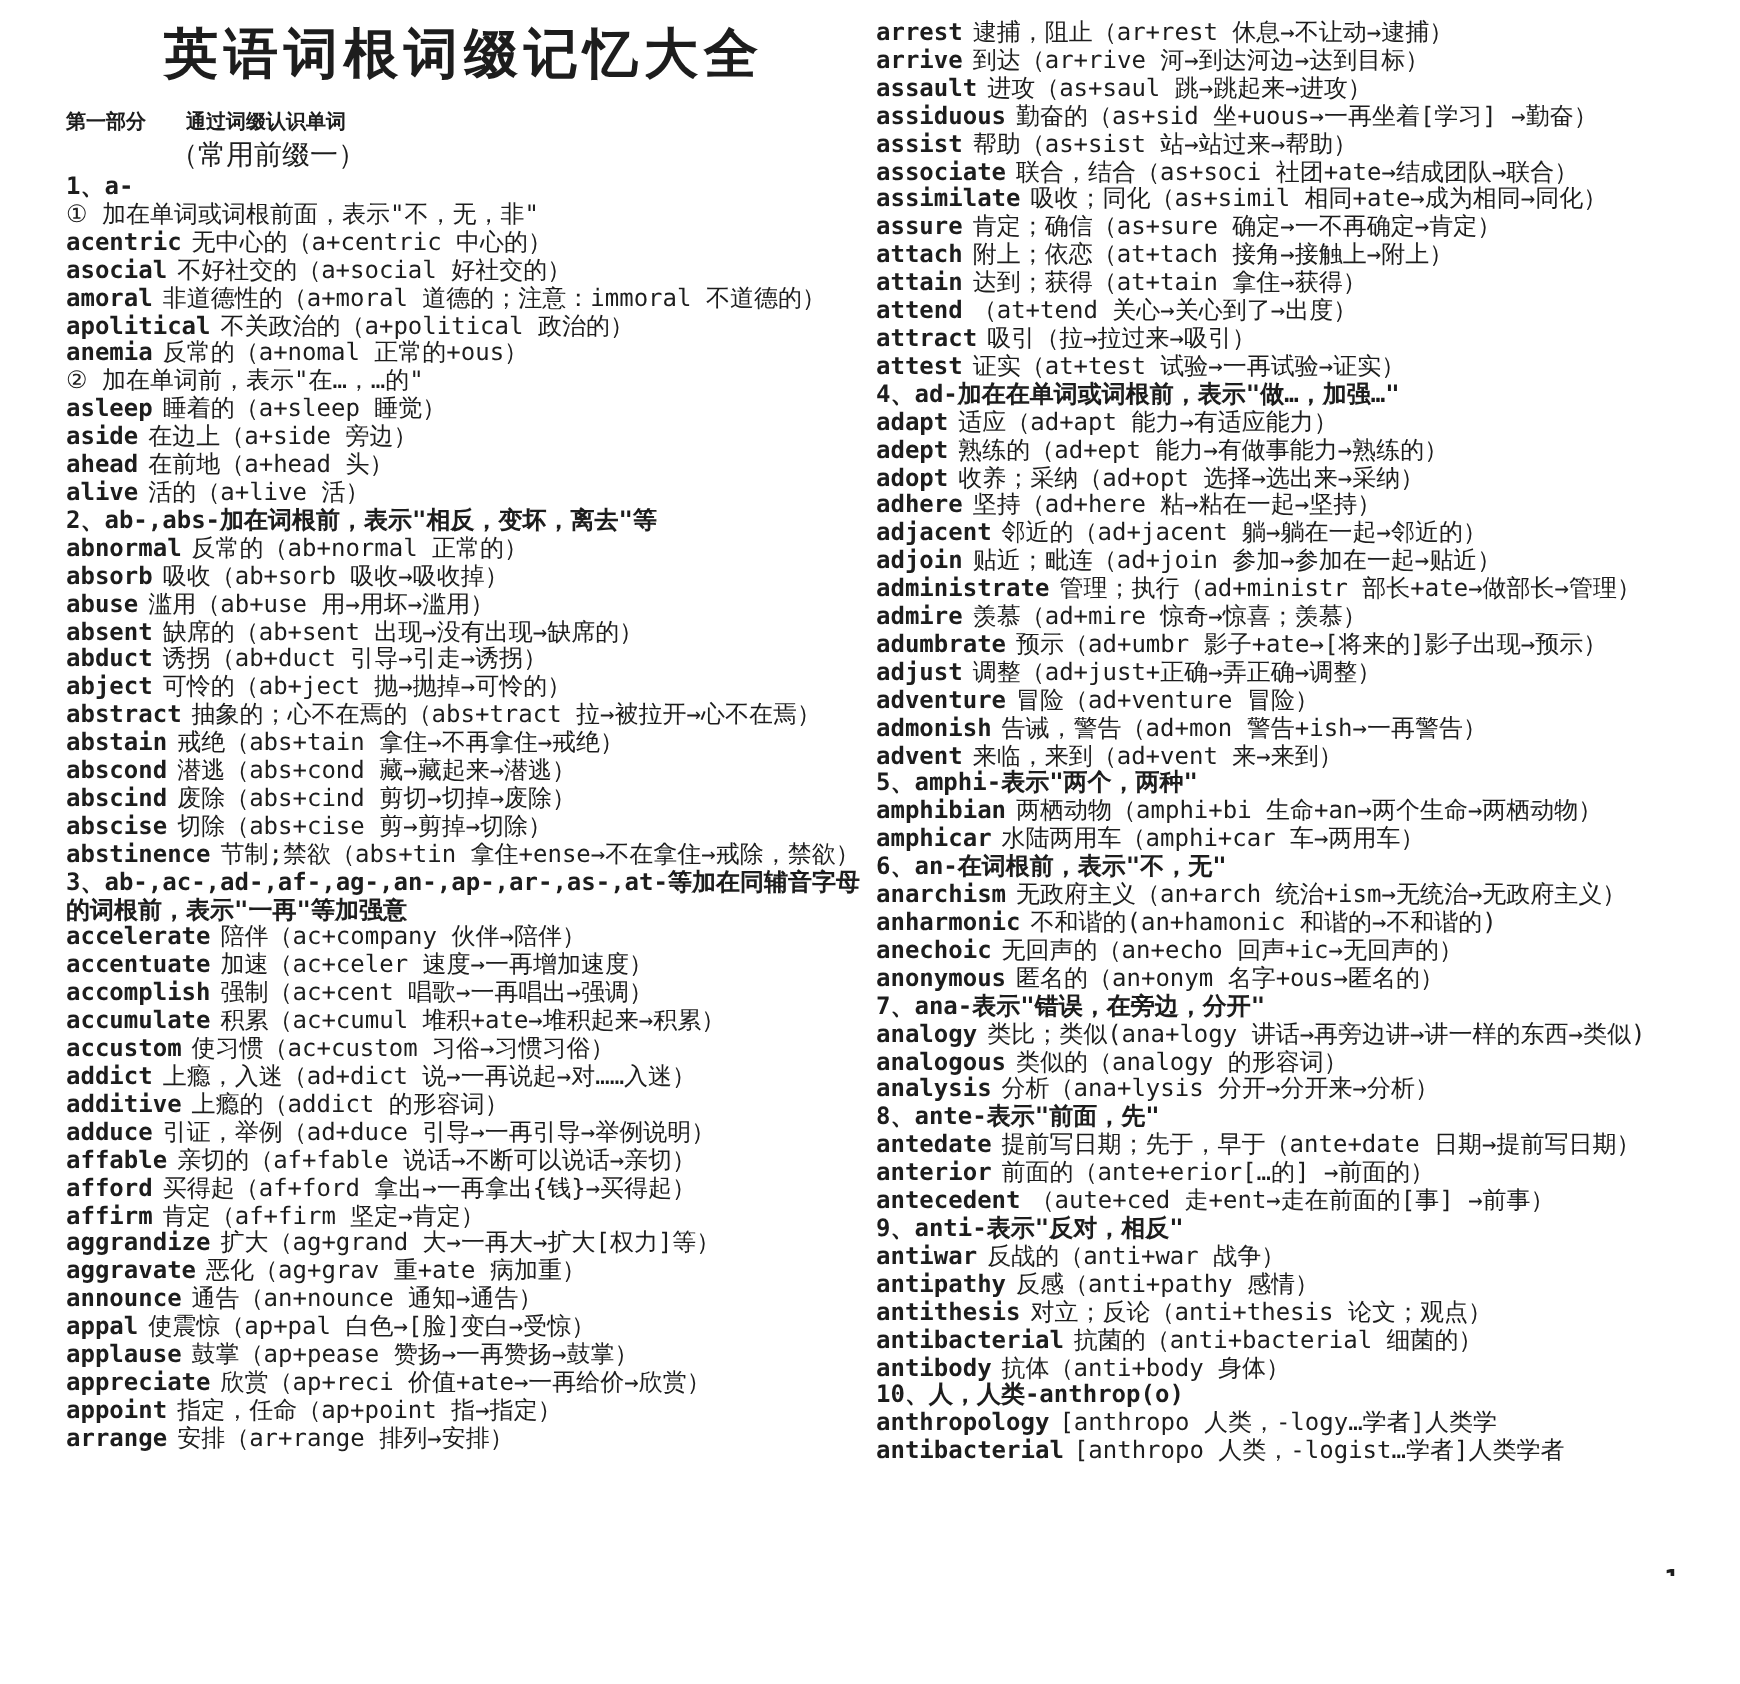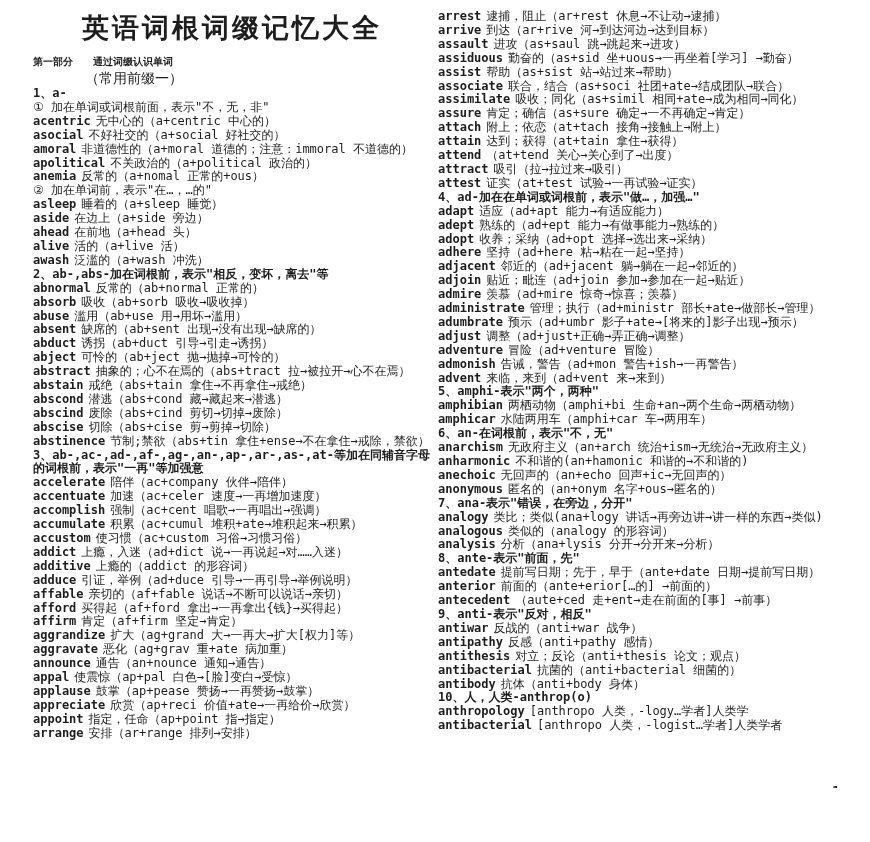--- a/index.html
+++ b/index.html
@@ -68,21 +68,20 @@
         <div class="ln entry"><span class="w">acentric</span><span class="t">无中心的（a+centric 中心的）</span></div>
         <div class="ln entry"><span class="w">asocial</span><span class="t">不好社交的（a+social 好社交的）</span></div>
         <div class="ln entry"><span class="w">amoral</span><span class="t">非道德性的（a+moral 道德的；注意：immoral 不道德的）</span></div>
         <div class="ln entry"><span class="w">apolitical</span><span class="t">不关政治的（a+political 政治的）</span></div>
         <div class="ln entry"><span class="w">anemia</span><span class="t">反常的（a+nomal 正常的+ous）</span></div>
         <div class="ln note">② 加在单词前，表示"在…，…的"</div>
         <div class="ln entry"><span class="w">asleep</span><span class="t">睡着的（a+sleep 睡觉）</span></div>
         <div class="ln entry"><span class="w">aside</span><span class="t">在边上（a+side 旁边）</span></div>
         <div class="ln entry"><span class="w">ahead</span><span class="t">在前地（a+head 头）</span></div>
         <div class="ln entry"><span class="w">alive</span><span class="t">活的（a+live 活）</span></div>
-        <div class="ln entry"><span class="w">awash</span><span class="t">泛滥的（a+wash 冲洗）</span></div>
         <div class="ln rule">2、ab-,abs-加在词根前，表示"相反，变坏，离去"等</div>
         <div class="ln entry"><span class="w">abnormal</span><span class="t">反常的（ab+normal 正常的）</span></div>
         <div class="ln entry"><span class="w">absorb</span><span class="t">吸收（ab+sorb 吸收→吸收掉）</span></div>
         <div class="ln entry"><span class="w">abuse</span><span class="t">滥用（ab+use 用→用坏→滥用）</span></div>
         <div class="ln entry"><span class="w">absent</span><span class="t">缺席的（ab+sent 出现→没有出现→缺席的）</span></div>
         <div class="ln entry"><span class="w">abduct</span><span class="t">诱拐（ab+duct 引导→引走→诱拐）</span></div>
         <div class="ln entry"><span class="w">abject</span><span class="t">可怜的（ab+ject 抛→抛掉→可怜的）</span></div>
         <div class="ln entry"><span class="w">abstract</span><span class="t">抽象的；心不在焉的（abs+tract 拉→被拉开→心不在焉）</span></div>
         <div class="ln entry"><span class="w">abstain</span><span class="t">戒绝（abs+tain 拿住→不再拿住→戒绝）</span></div>
         <div class="ln entry"><span class="w">abscond</span><span class="t">潜逃（abs+cond 藏→藏起来→潜逃）</span></div>
@@ -124,22 +123,22 @@
         <div class="ln entry"><span class="w">attend</span><span class="t">（at+tend 关心→关心到了→出度）</span></div>
         <div class="ln entry"><span class="w">attract</span><span class="t">吸引（拉→拉过来→吸引）</span></div>
         <div class="ln entry"><span class="w">attest</span><span class="t">证实（at+test 试验→一再试验→证实）</span></div>
         <div class="ln rule">4、ad-加在在单词或词根前，表示"做…，加强…"</div>
         <div class="ln entry"><span class="w">adapt</span><span class="t">适应（ad+apt 能力→有适应能力）</span></div>
         <div class="ln entry"><span class="w">adept</span><span class="t">熟练的（ad+ept 能力→有做事能力→熟练的）</span></div>
         <div class="ln entry"><span class="w">adopt</span><span class="t">收养；采纳（ad+opt 选择→选出来→采纳）</span></div>
         <div class="ln entry"><span class="w">adhere</span><span class="t">坚持（ad+here 粘→粘在一起→坚持）</span></div>
         <div class="ln entry"><span class="w">adjacent</span><span class="t">邻近的（ad+jacent 躺→躺在一起→邻近的）</span></div>
         <div class="ln entry"><span class="w">adjoin</span><span class="t">贴近；毗连（ad+join 参加→参加在一起→贴近）</span></div>
+        <div class="ln entry"><span class="w">administrate</span><span class="t">管理；执行（ad+ministr 部长+ate→做部长→管理）</span></div>
         <div class="ln entry"><span class="w">admire</span><span class="t">羡慕（ad+mire 惊奇→惊喜；羡慕）</span></div>
-        <div class="ln entry"><span class="w">administrate</span><span class="t">管理；执行（ad+ministr 部长+ate→做部长→管理）</span></div>
         <div class="ln entry"><span class="w">adumbrate</span><span class="t">预示（ad+umbr 影子+ate→[将来的]影子出现→预示）</span></div>
         <div class="ln entry"><span class="w">adjust</span><span class="t">调整（ad+just+正确→弄正确→调整）</span></div>
         <div class="ln entry"><span class="w">adventure</span><span class="t">冒险（ad+venture 冒险）</span></div>
         <div class="ln entry"><span class="w">admonish</span><span class="t">告诫，警告（ad+mon 警告+ish→一再警告）</span></div>
         <div class="ln entry"><span class="w">advent</span><span class="t">来临，来到（ad+vent 来→来到）</span></div>
         <div class="ln rule">5、amphi-表示"两个，两种"</div>
         <div class="ln entry"><span class="w">amphibian</span><span class="t">两栖动物（amphi+bi 生命+an→两个生命→两栖动物）</span></div>
         <div class="ln entry"><span class="w">amphicar</span><span class="t">水陆两用车（amphi+car 车→两用车）</span></div>
         <div class="ln rule">6、an-在词根前，表示"不，无"</div>
         <div class="ln entry"><span class="w">anarchism</span><span class="t">无政府主义（an+arch 统治+ism→无统治→无政府主义）</span></div>

